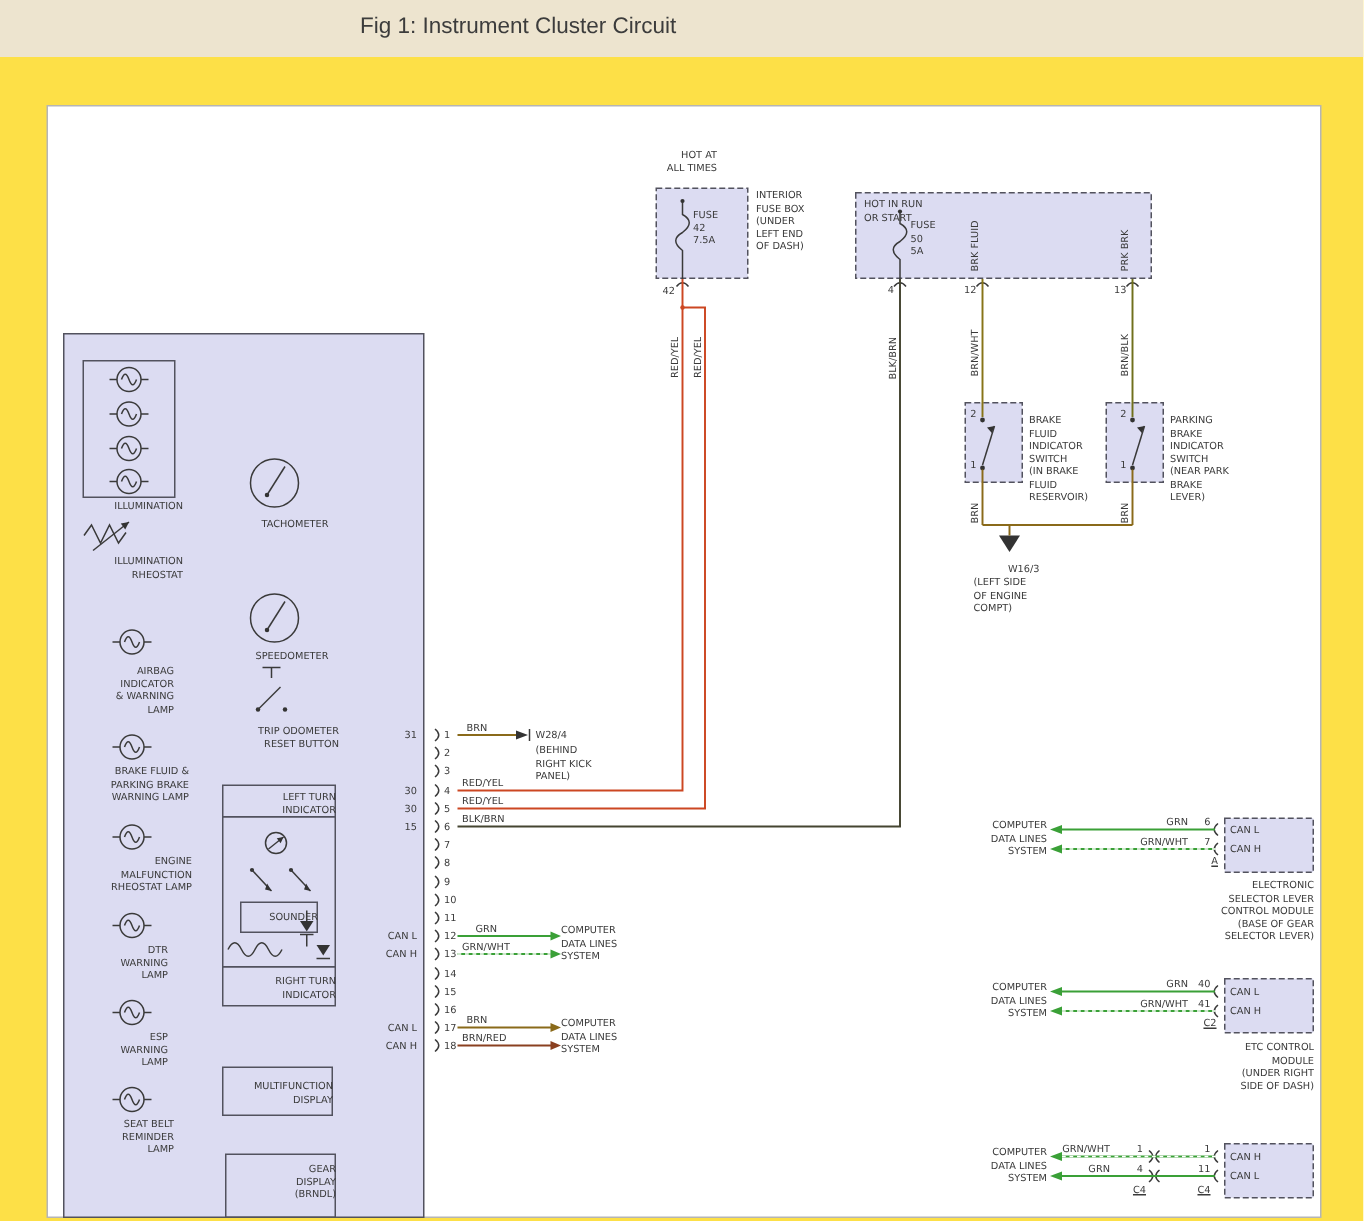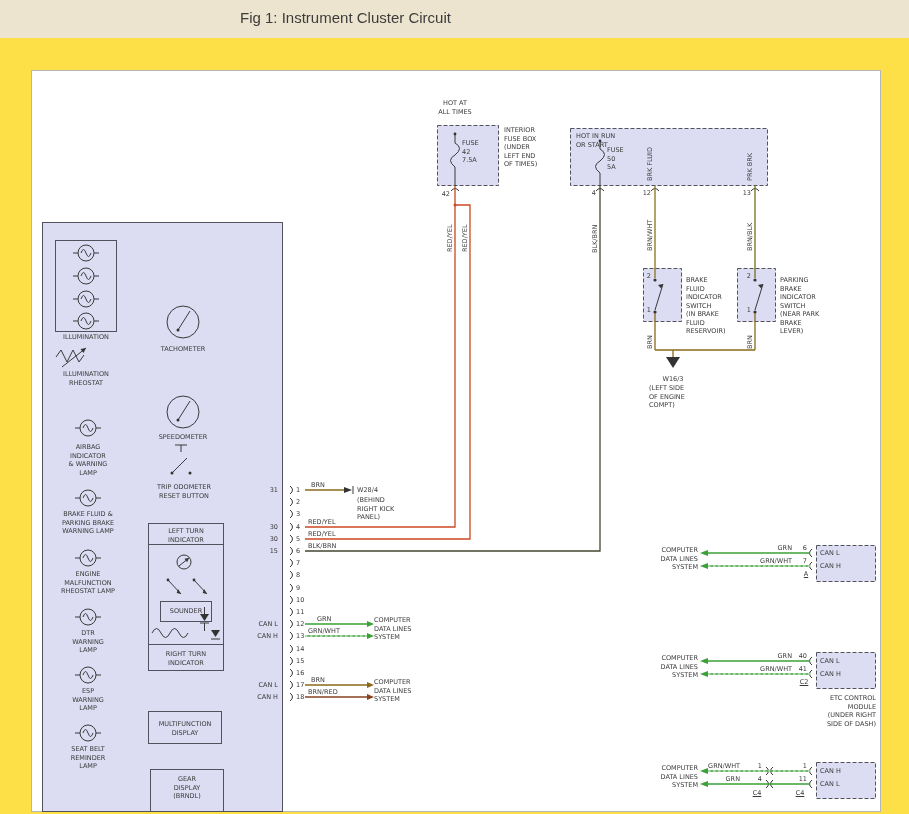--- a/index.html
+++ b/index.html
@@ -2,21 +2,21 @@
 <html><head>
 <meta charset="utf-8">
 <style>
   html,body{margin:0;padding:0;background:#ffffff;}
   .page{position:relative;width:909px;height:814px;background:#fde047;overflow:hidden;
         font-family:"DejaVu Sans",sans-serif;}
   .titlebar{position:absolute;left:0;top:0;width:909px;height:38px;background:#ede4cf;}
   .title{position:absolute;left:240px;top:9px;font-size:15px;color:#3c3c3c;
          font-family:"Liberation Sans",sans-serif;}
   .lbl{position:absolute;font-size:6.5px;line-height:1.32;color:#3a3a3a;white-space:pre-line;}
-  .c{text-align:center;}
+  .c{text-align:right;}
   .r{text-align:right;}
   .u{text-decoration:underline;}
   .vlbl{position:absolute;font-size:6.5px;color:#3a3a3a;white-space:nowrap;
         transform:rotate(-90deg);transform-origin:0 0;}
   svg.diagram{position:absolute;left:0;top:0;}
 </style>
 </head>
 <body>
 
 <div class="page">
@@ -167,21 +167,21 @@
 
   <div class="lbl c" style="left:432px;top:99px;width:46px">HOT AT
 ALL TIMES</div>
   <div class="lbl" style="left:462px;top:139px">FUSE
 42
 7.5A</div>
   <div class="lbl" style="left:504px;top:126px">INTERIOR
 FUSE BOX
 (UNDER
 LEFT END
-OF TIMES)</div>
+OF DASH)</div>
   <div class="lbl r" style="left:434px;top:190px;width:16px">42</div>
   <div class="vlbl" style="left:446px;top:252px">RED/YEL</div>
   <div class="vlbl" style="left:461px;top:252px">RED/YEL</div>
 
   <div class="lbl" style="left:576px;top:132px">HOT IN RUN
 OR START</div>
   <div class="lbl" style="left:607px;top:146px">FUSE
 50
 5A</div>
   <div class="vlbl" style="left:646px;top:181px">BRK FLUID</div>
@@ -313,20 +313,25 @@
 DATA LINES
 SYSTEM</div>
 
   <div class="lbl" style="left:820px;top:549px">CAN L</div>
   <div class="lbl" style="left:820px;top:562px">CAN H</div>
   <div class="lbl r" style="left:752px;top:544px;width:40px">GRN</div>
   <div class="lbl r" style="left:752px;top:557px;width:40px">GRN/WHT</div>
   <div class="lbl r" style="left:797px;top:544px;width:10px">6</div>
   <div class="lbl r" style="left:797px;top:557px;width:10px">7</div>
   <div class="lbl c u" style="left:800px;top:570px;width:12px">A</div>
+  <div class="lbl r" style="left:770px;top:586px;width:106px">ELECTRONIC
+SELECTOR LEVER
+CONTROL MODULE
+(BASE OF GEAR
+SELECTOR LEVER)</div>
 
   <div class="lbl" style="left:820px;top:657px">CAN L</div>
   <div class="lbl" style="left:820px;top:670px">CAN H</div>
   <div class="lbl r" style="left:752px;top:652px;width:40px">GRN</div>
   <div class="lbl r" style="left:752px;top:665px;width:40px">GRN/WHT</div>
   <div class="lbl r" style="left:794px;top:652px;width:13px">40</div>
   <div class="lbl r" style="left:794px;top:665px;width:13px">41</div>
   <div class="lbl c u" style="left:797px;top:678px;width:14px">C2</div>
   <div class="lbl r" style="left:770px;top:694px;width:106px">ETC CONTROL
 MODULE

